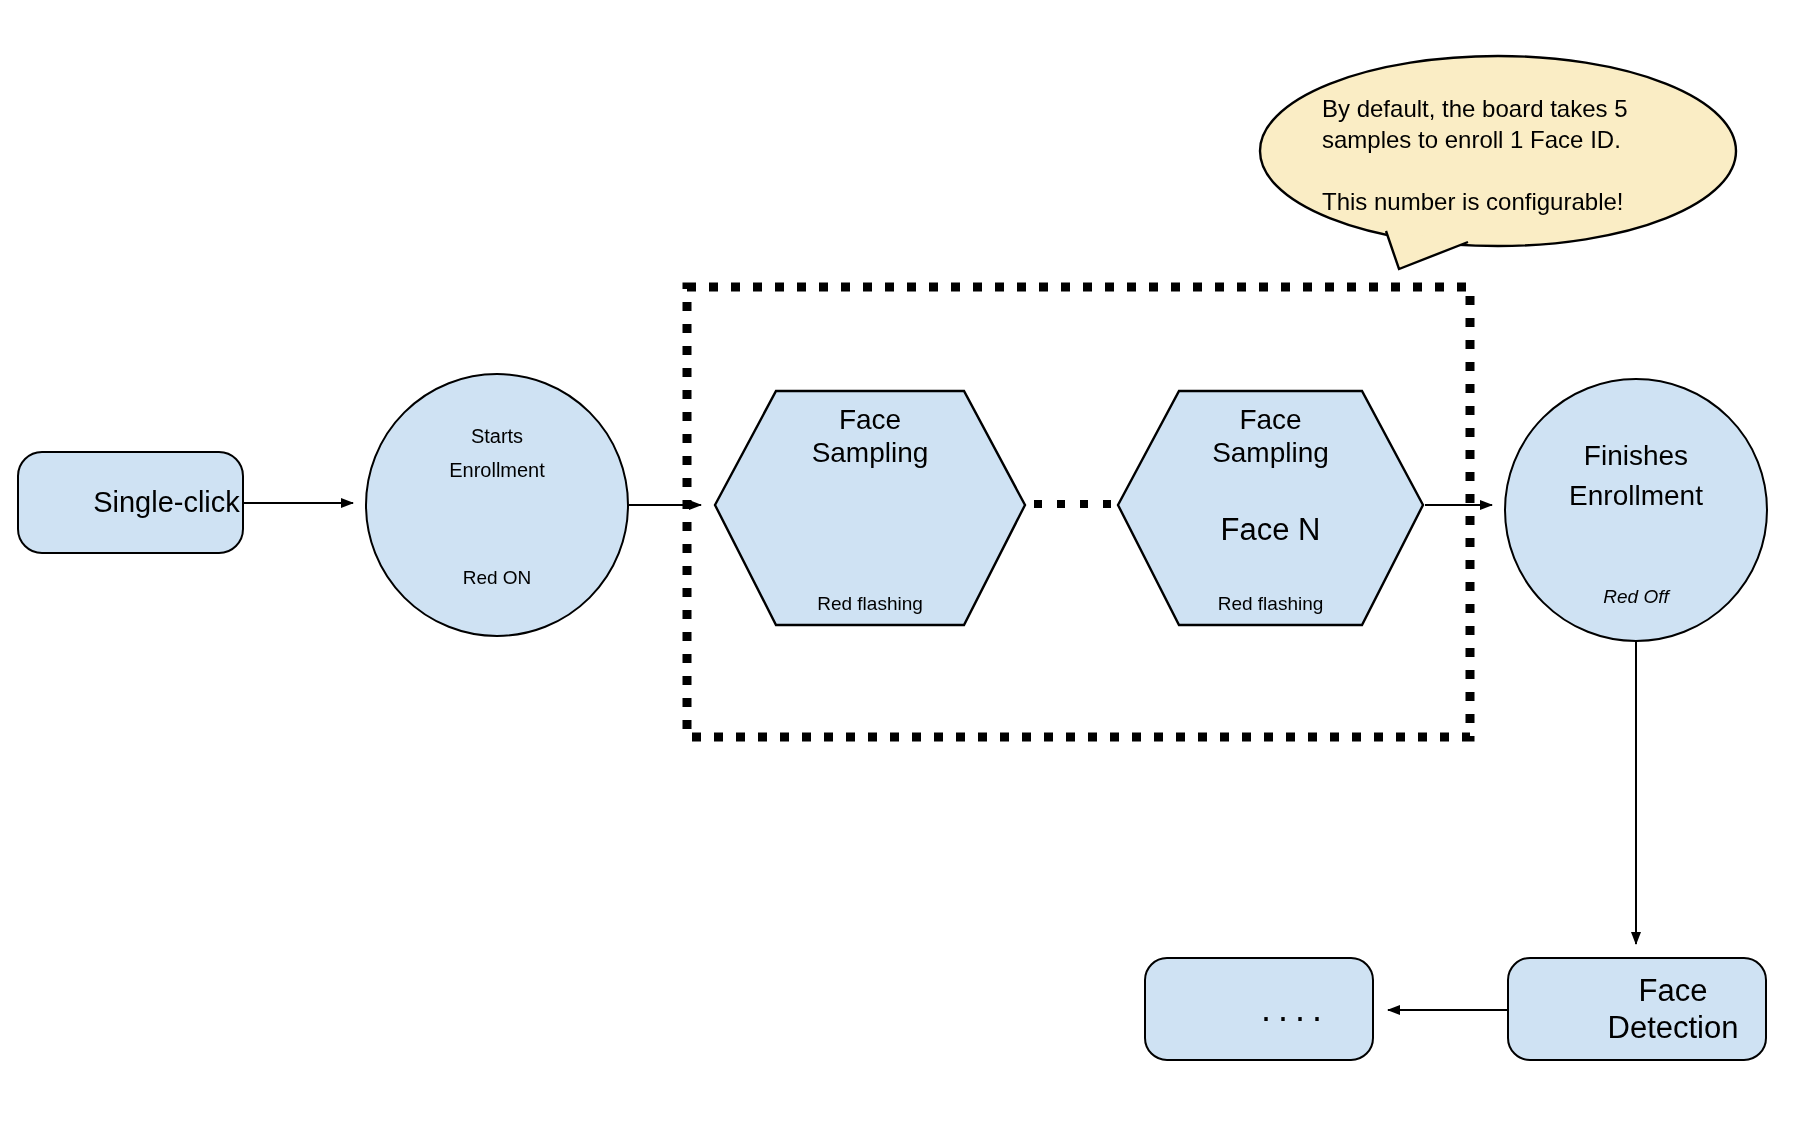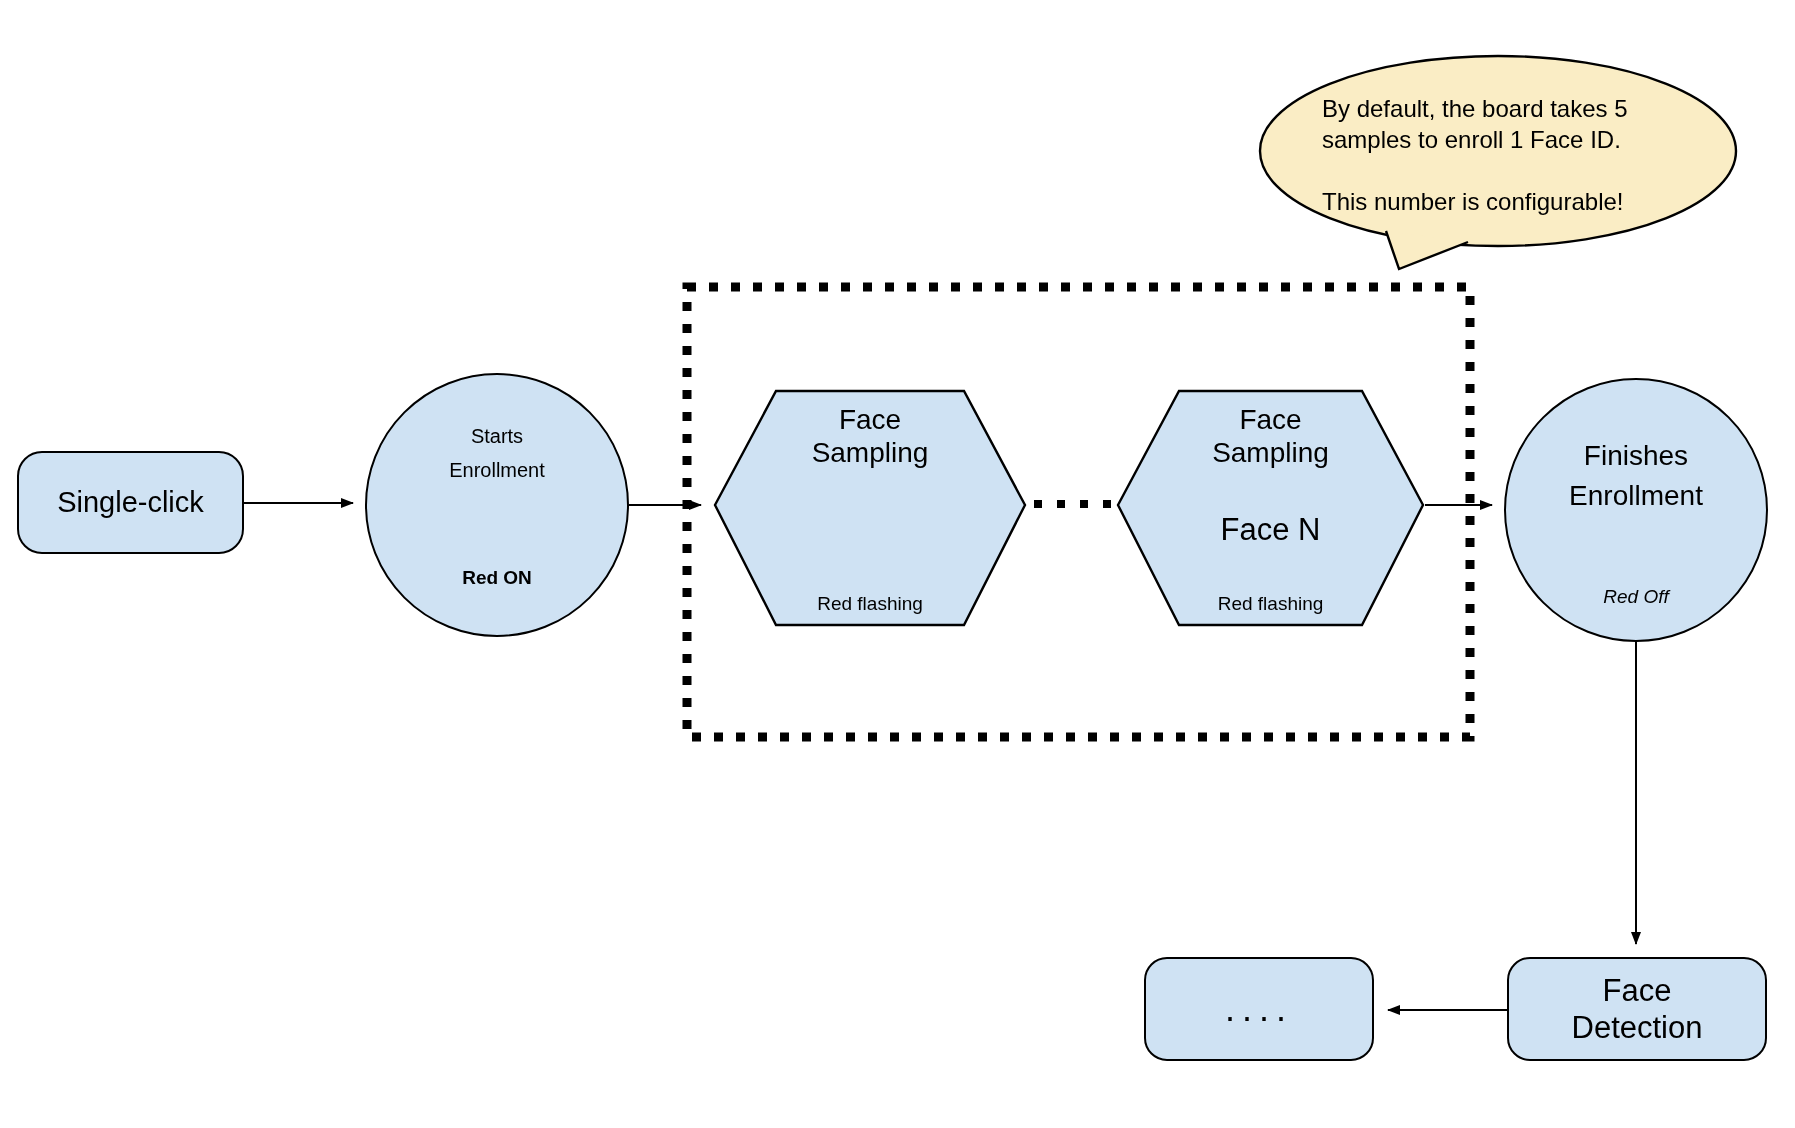--- a/index.html
+++ b/index.html
@@ -13,25 +13,25 @@
   }
   svg.layer { position:absolute; left:0; top:0; }
   .node   { fill:#cfe2f3; stroke:#000000; stroke-width:2; }
   .hex    { fill:#cfe2f3; stroke:#000000; stroke-width:2.4; }
   .dotted-box { fill:none; stroke:#000000; stroke-width:9; stroke-dasharray:9 13; }
   .dots-line  { stroke:#000000; stroke-width:8; stroke-dasharray:8 15; stroke-linecap:butt; }
   .bubble { fill:#faedc5; stroke:#000000; stroke-width:2.4; }
   .arrow  { stroke:#000000; stroke-width:2; marker-end:url(#ah); }
 
   .txt { position:absolute; text-align:center; white-space:pre-line; }
-  .cc  { display:flex; align-items:center; justify-content:center; }
+  .cc  { display:flex; align-items:center; justify-content:center;padding-left:36px; }
 
   #t-single       { left:18px;  top:452px; width:225px; height:101px; font-size:29px; }
   #t-starts-main  { left:366px; top:419px; width:262px; font-size:20px; line-height:34px; }
-  #t-starts-stat  { left:366px; top:566px; width:262px; font-size:19px; line-height:23px;font-weight:bold; }
+  #t-starts-stat  { left:366px; top:566px; width:262px; font-size:19px; line-height:23px; }
 
   #t-hex1-main    { left:715px;  top:403px; width:310px; font-size:28px; line-height:33px; }
   #t-hex1-take    { left:715px;  top:512px; width:310px; font-size:30px; line-height:36px; }
   #t-hex1-stat    { left:715px;  top:592px; width:310px; font-size:19px; line-height:23px; }
 
   #t-hex2-main    { left:1118px; top:403px; width:305px; font-size:28px; line-height:33px; }
   #t-hex2-take    { left:1118px; top:512px; width:305px; font-size:31px; line-height:36px; }
   #t-hex2-stat    { left:1118px; top:592px; width:305px; font-size:19px; line-height:23px; }
 
   #t-fin-main     { left:1506px; top:436px; width:260px; font-size:28px; line-height:40px; }

